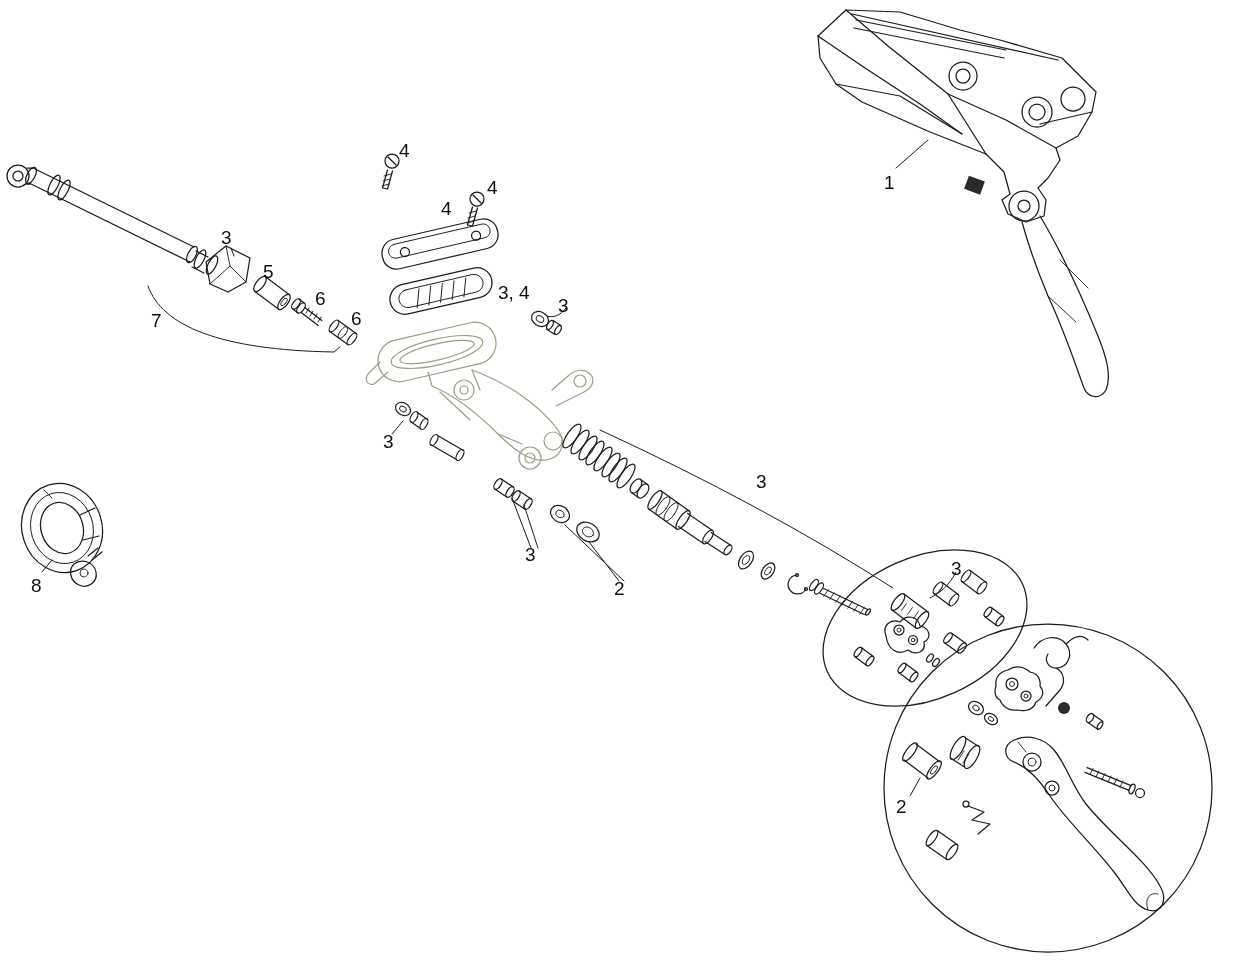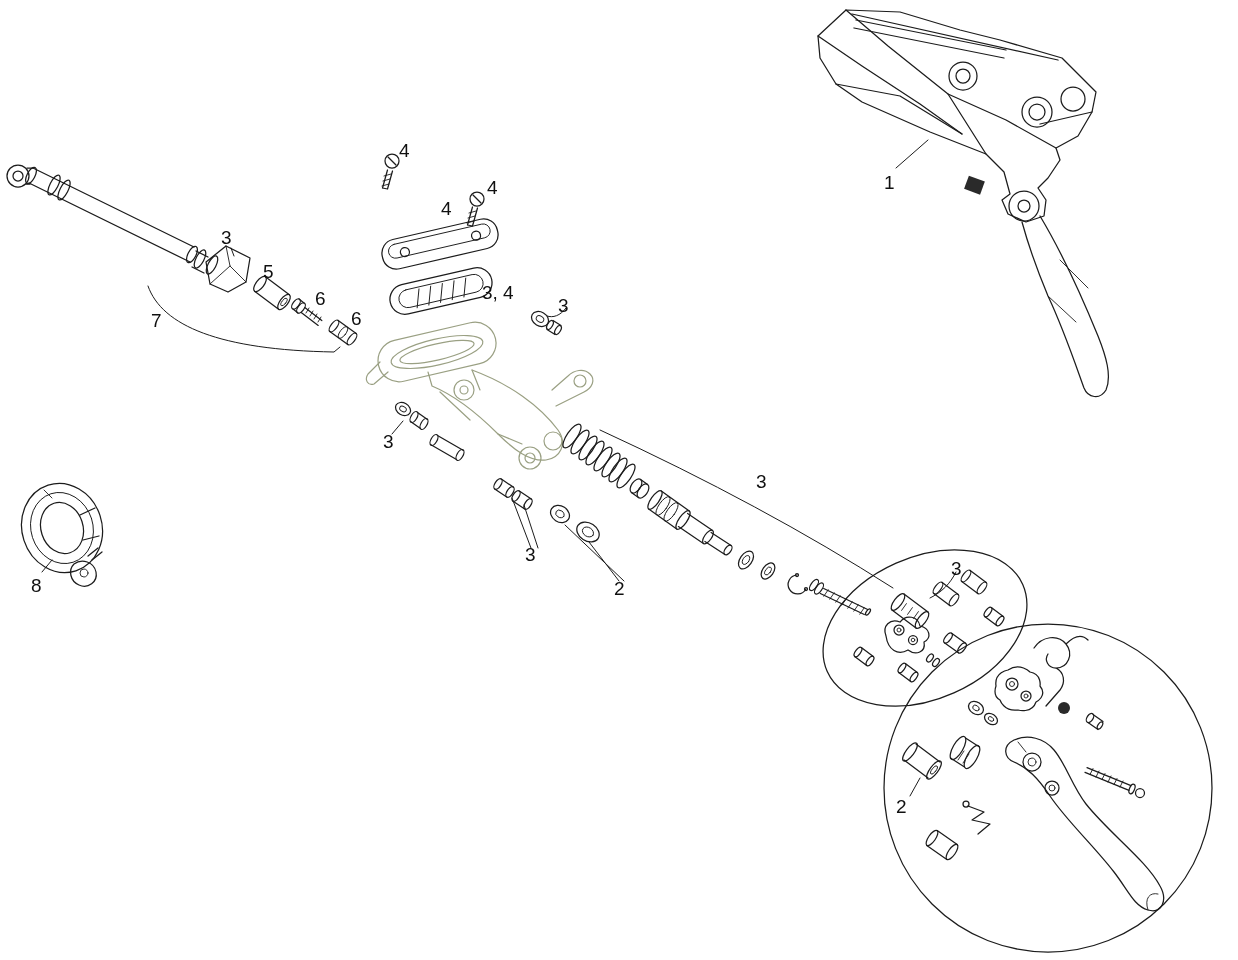--- a/index.html
+++ b/index.html
@@ -326,21 +326,21 @@
   </g>
 </svg>
 
   <span class="callout" style="left:399px; top:141px">4</span>
   <span class="callout" style="left:487px; top:178px">4</span>
   <span class="callout" style="left:441px; top:199px">4</span>
   <span class="callout" style="left:221px; top:228px">3</span>
   <span class="callout" style="left:263px; top:262px">5</span>
   <span class="callout" style="left:315px; top:289px">6</span>
   <span class="callout" style="left:351px; top:309px">6</span>
-  <span class="callout" style="left:482px; top:283px">3, 4</span>
+  <span class="callout" style="left:498px; top:283px">3, 4</span>
   <span class="callout" style="left:558px; top:296px">3</span>
   <span class="callout" style="left:151px; top:311px">7</span>
   <span class="callout" style="left:884px; top:173px">1</span>
   <span class="callout" style="left:383px; top:432px">3</span>
   <span class="callout" style="left:525px; top:545px">3</span>
   <span class="callout" style="left:614px; top:579px">2</span>
   <span class="callout" style="left:756px; top:472px">3</span>
   <span class="callout" style="left:951px; top:559px">3</span>
   <span class="callout" style="left:31px;  top:576px">8</span>
   <span class="callout" style="left:896px; top:797px">2</span>

